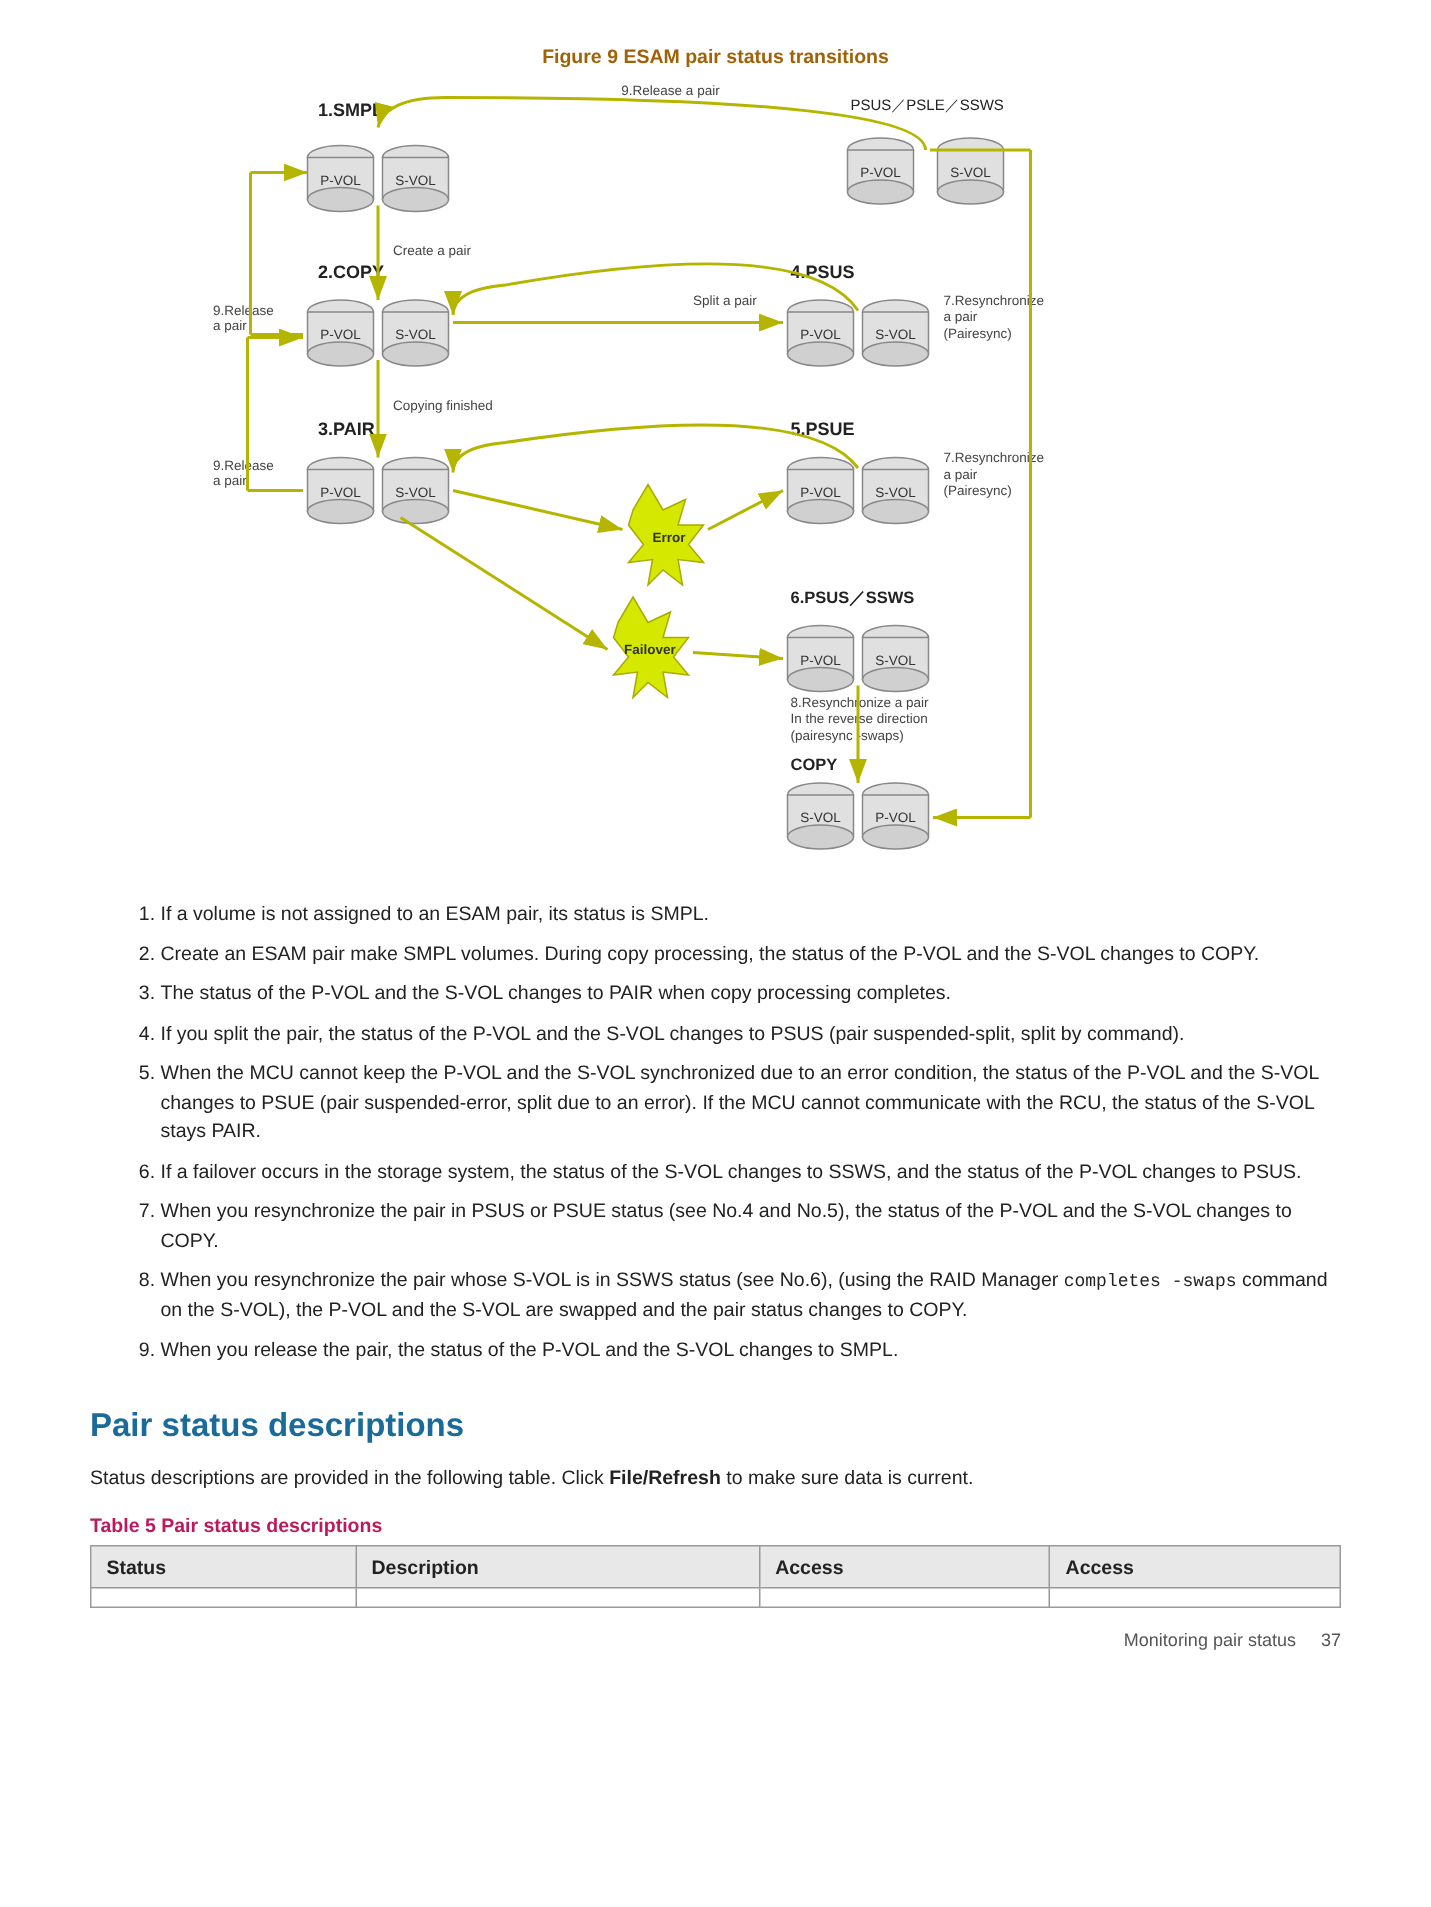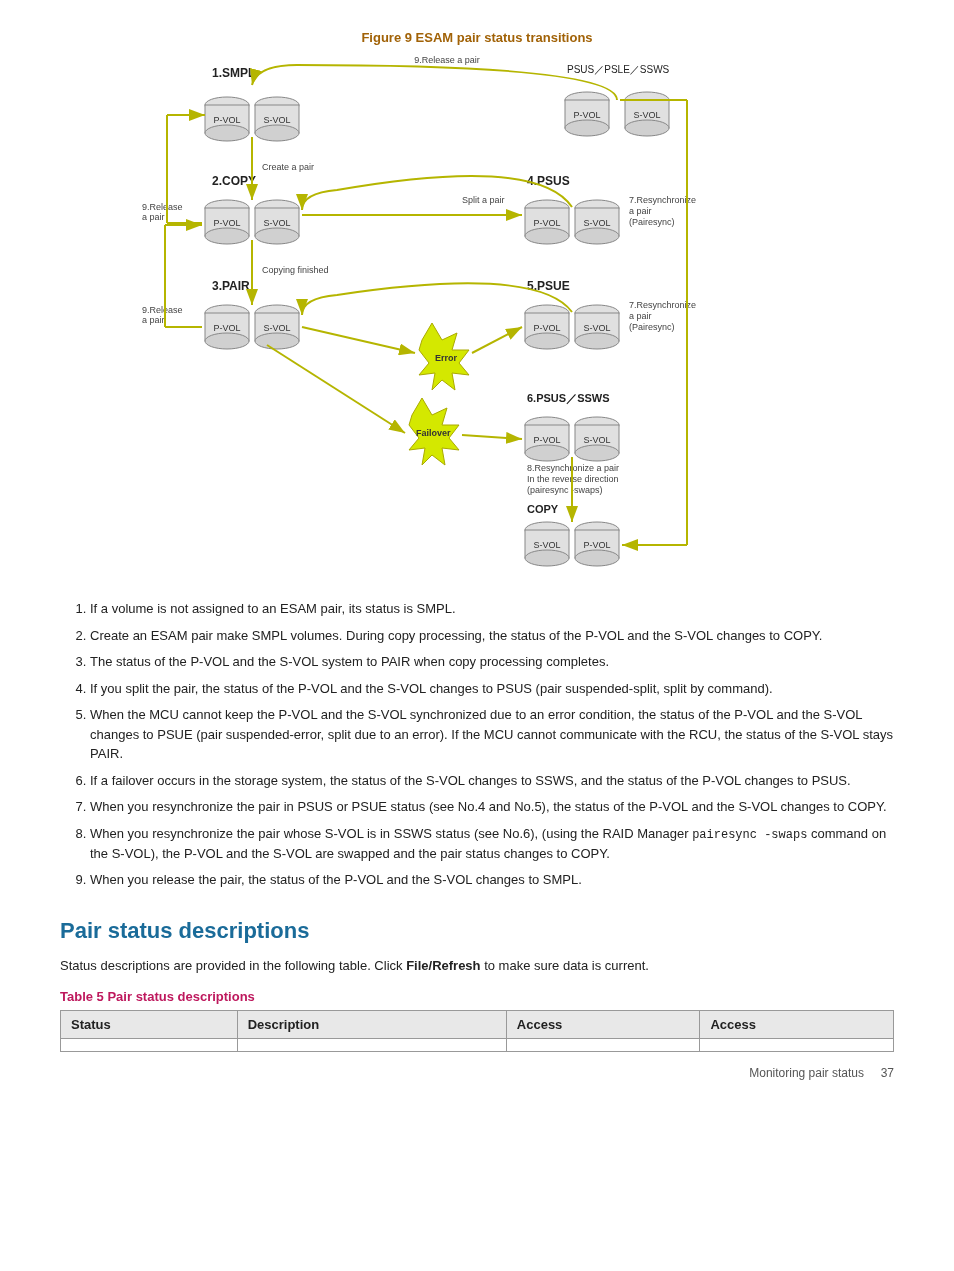--- a/index.html
+++ b/index.html
@@ -37,20 +37,21 @@
 
     
     .numbered-list {
       margin-left: 30px;
       margin-bottom: 28px;
     }
     .numbered-list li {
       margin-bottom: 7px;
       font-size: 13px;
       line-height: 1.5;
+      margin-left: 17px;
     }
 
     
     .section-heading {
       color: #1a6b99;
       font-size: 22px;
       font-weight: bold;
       margin-bottom: 12px;
     }
 
@@ -274,26 +275,26 @@
 
     <line x1="483" y1="45" x2="550" y2="45" stroke="#b5b500" stroke-width="2"></line>
     <line x1="550" y1="45" x2="550" y2="490" stroke="#b5b500" stroke-width="2"></line>
     <line x1="550" y1="490" x2="485" y2="490" stroke="#b5b500" stroke-width="2" marker-end="url(#arrowhead)"></line>
   </svg>
 </div>
 
 <ol class="numbered-list">
 <li>If a volume is not assigned to an ESAM pair, its status is SMPL.</li>
     <li>Create an ESAM pair make SMPL volumes. During copy processing, the status of the P-VOL and the S-VOL changes to COPY.</li>
-    <li>The status of the P-VOL and the S-VOL system to PAIR when copy processing completes.</li>
+    <li>The status of the P-VOL and the S-VOL changes to PAIR when copy processing completes.</li>
     <li>If you split the pair, the status of the P-VOL and the S-VOL changes to PSUS (pair suspended-split, split by command).</li>
     <li>When the MCU cannot keep the P-VOL and the S-VOL synchronized due to an error condition, the status of the P-VOL and the S-VOL changes to PSUE (pair suspended-error, split due to an error). If the MCU cannot communicate with the RCU, the status of the S-VOL stays PAIR.</li>
     <li>If a failover occurs in the storage system, the status of the S-VOL changes to SSWS, and the status of the P-VOL changes to PSUS.</li>
     <li>When you resynchronize the pair in PSUS or PSUE status (see No.4 and No.5), the status of the P-VOL and the S-VOL changes to COPY.</li>
-    <li>When you resynchronize the pair whose S-VOL is in SSWS status (see No.6), (using the RAID Manager <code>pairesync -swaps</code> command on the S-VOL), the P-VOL and the S-VOL are swapped and the pair status changes to COPY.</li>
+    <li>When you resynchronize the pair whose S-VOL is in SSWS status (see No.6), (using the RAID Manager <code>completes -swaps</code> command on the S-VOL), the P-VOL and the S-VOL are swapped and the pair status changes to COPY.</li>
     <li>When you release the pair, the status of the P-VOL and the S-VOL changes to SMPL.</li>
   </ol>
 
 <h2 class="section-heading">Pair status descriptions</h2>
 
 <p class="body-para">
   Status descriptions are provided in the following table. Click <strong>File/Refresh</strong> to make sure data is current.
 </p>
 
 <div class="table-caption">Table 5 Pair status descriptions</div>

